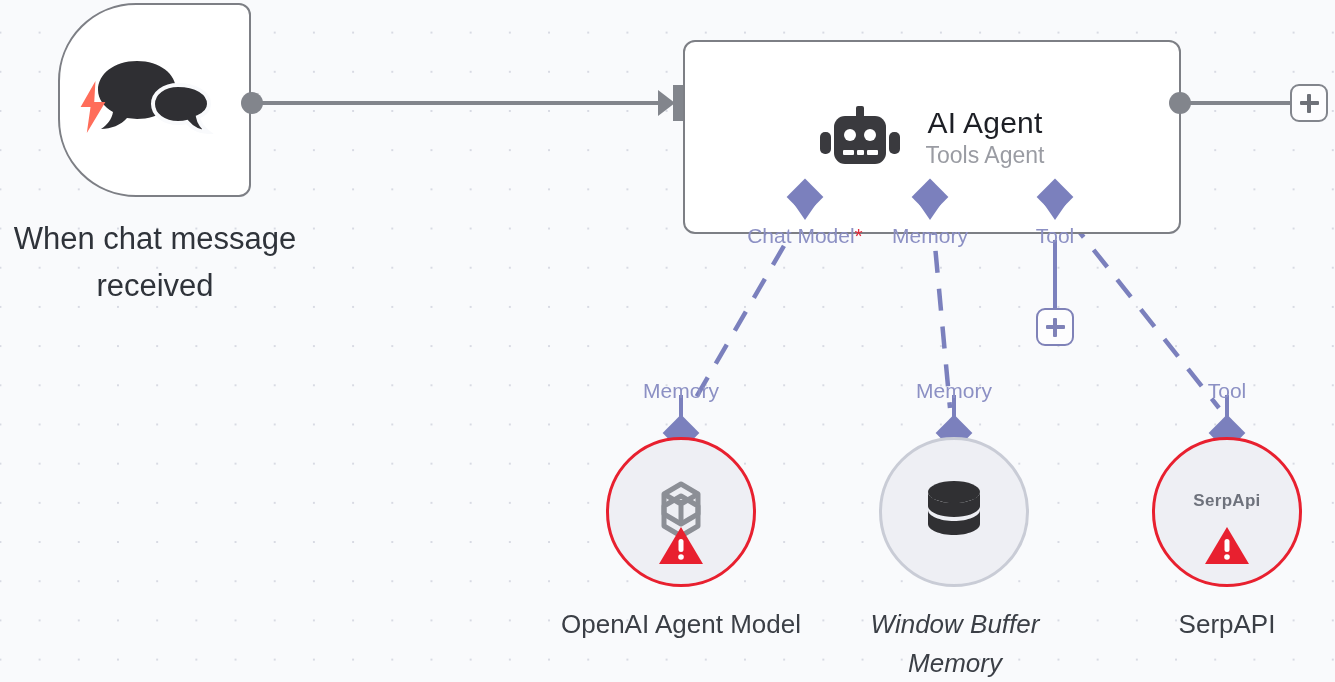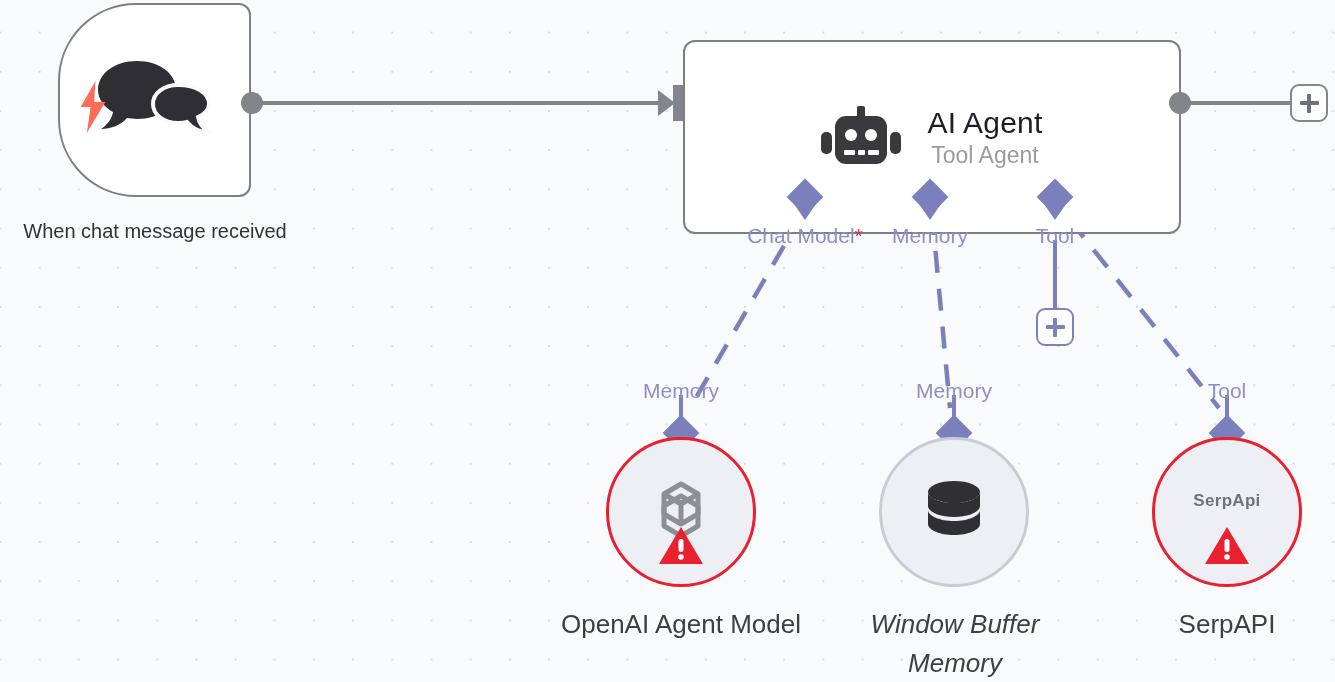--- a/index.html
+++ b/index.html
@@ -85,21 +85,21 @@
   
   .port-label {
     position: absolute; font-size: 21px; color: #8c90c4;
     white-space: nowrap; text-align: center;
   }
   .port-label .req { color: #e02b3c; }
   .node-label {
     position: absolute; font-size: 26px; color: #3b3f46;
     text-align: center; line-height: 1.5;
   }
-  .node-label.big { font-size: 20px; color: #2f333a; }
+  .node-label.big { font-size: 31px; color: #2f333a; }
 
   
   .sub-node {
     position: absolute; width: 150px; height: 150px; border-radius: 50%;
     background: #eeeff4; border: 3px solid #c9ccd6;
     display: flex; align-items: center; justify-content: center;
   }
   .sub-node.error { border-color: #e8202f; }
   .serp-text { font-size: 17px; font-weight: bold; color: #6e727c; letter-spacing: .3px; }
   .warn-badge { position: absolute; left: 50%; transform: translateX(-50%); bottom: 18px; width: 46px; height: 40px; }
@@ -156,21 +156,21 @@
       <circle cx="30" cy="29" r="6" fill="#ffffff"></circle>
       <circle cx="50" cy="29" r="6" fill="#ffffff"></circle>
       <g fill="#ffffff">
         <rect x="23" y="44" width="11" height="5" rx="1"></rect>
         <rect x="37" y="44" width="7" height="5" rx="1"></rect>
         <rect x="47" y="44" width="11" height="5" rx="1"></rect>
       </g>
     </svg>
     <div class="agent-text">
       <div class="agent-title">AI Agent</div>
-      <div class="agent-sub">Tool Agent</div>
+      <div class="agent-sub">Tools Agent</div>
     </div>
   </div>
   <div class="out-dot" style="left:1169px; top:92px;"></div>
   <div class="plus-btn" style="left:1290px; top:84px;">
     <span class="plus-glyph"></span>
   </div>
 
   <div class="diamond" style="left:792px; top:184px;"></div>
   <div class="dtip" style="left:794px; top:204px;"></div>
   <div class="port-label" style="left:705px; top:224px; width:200px;text-align:center;">

